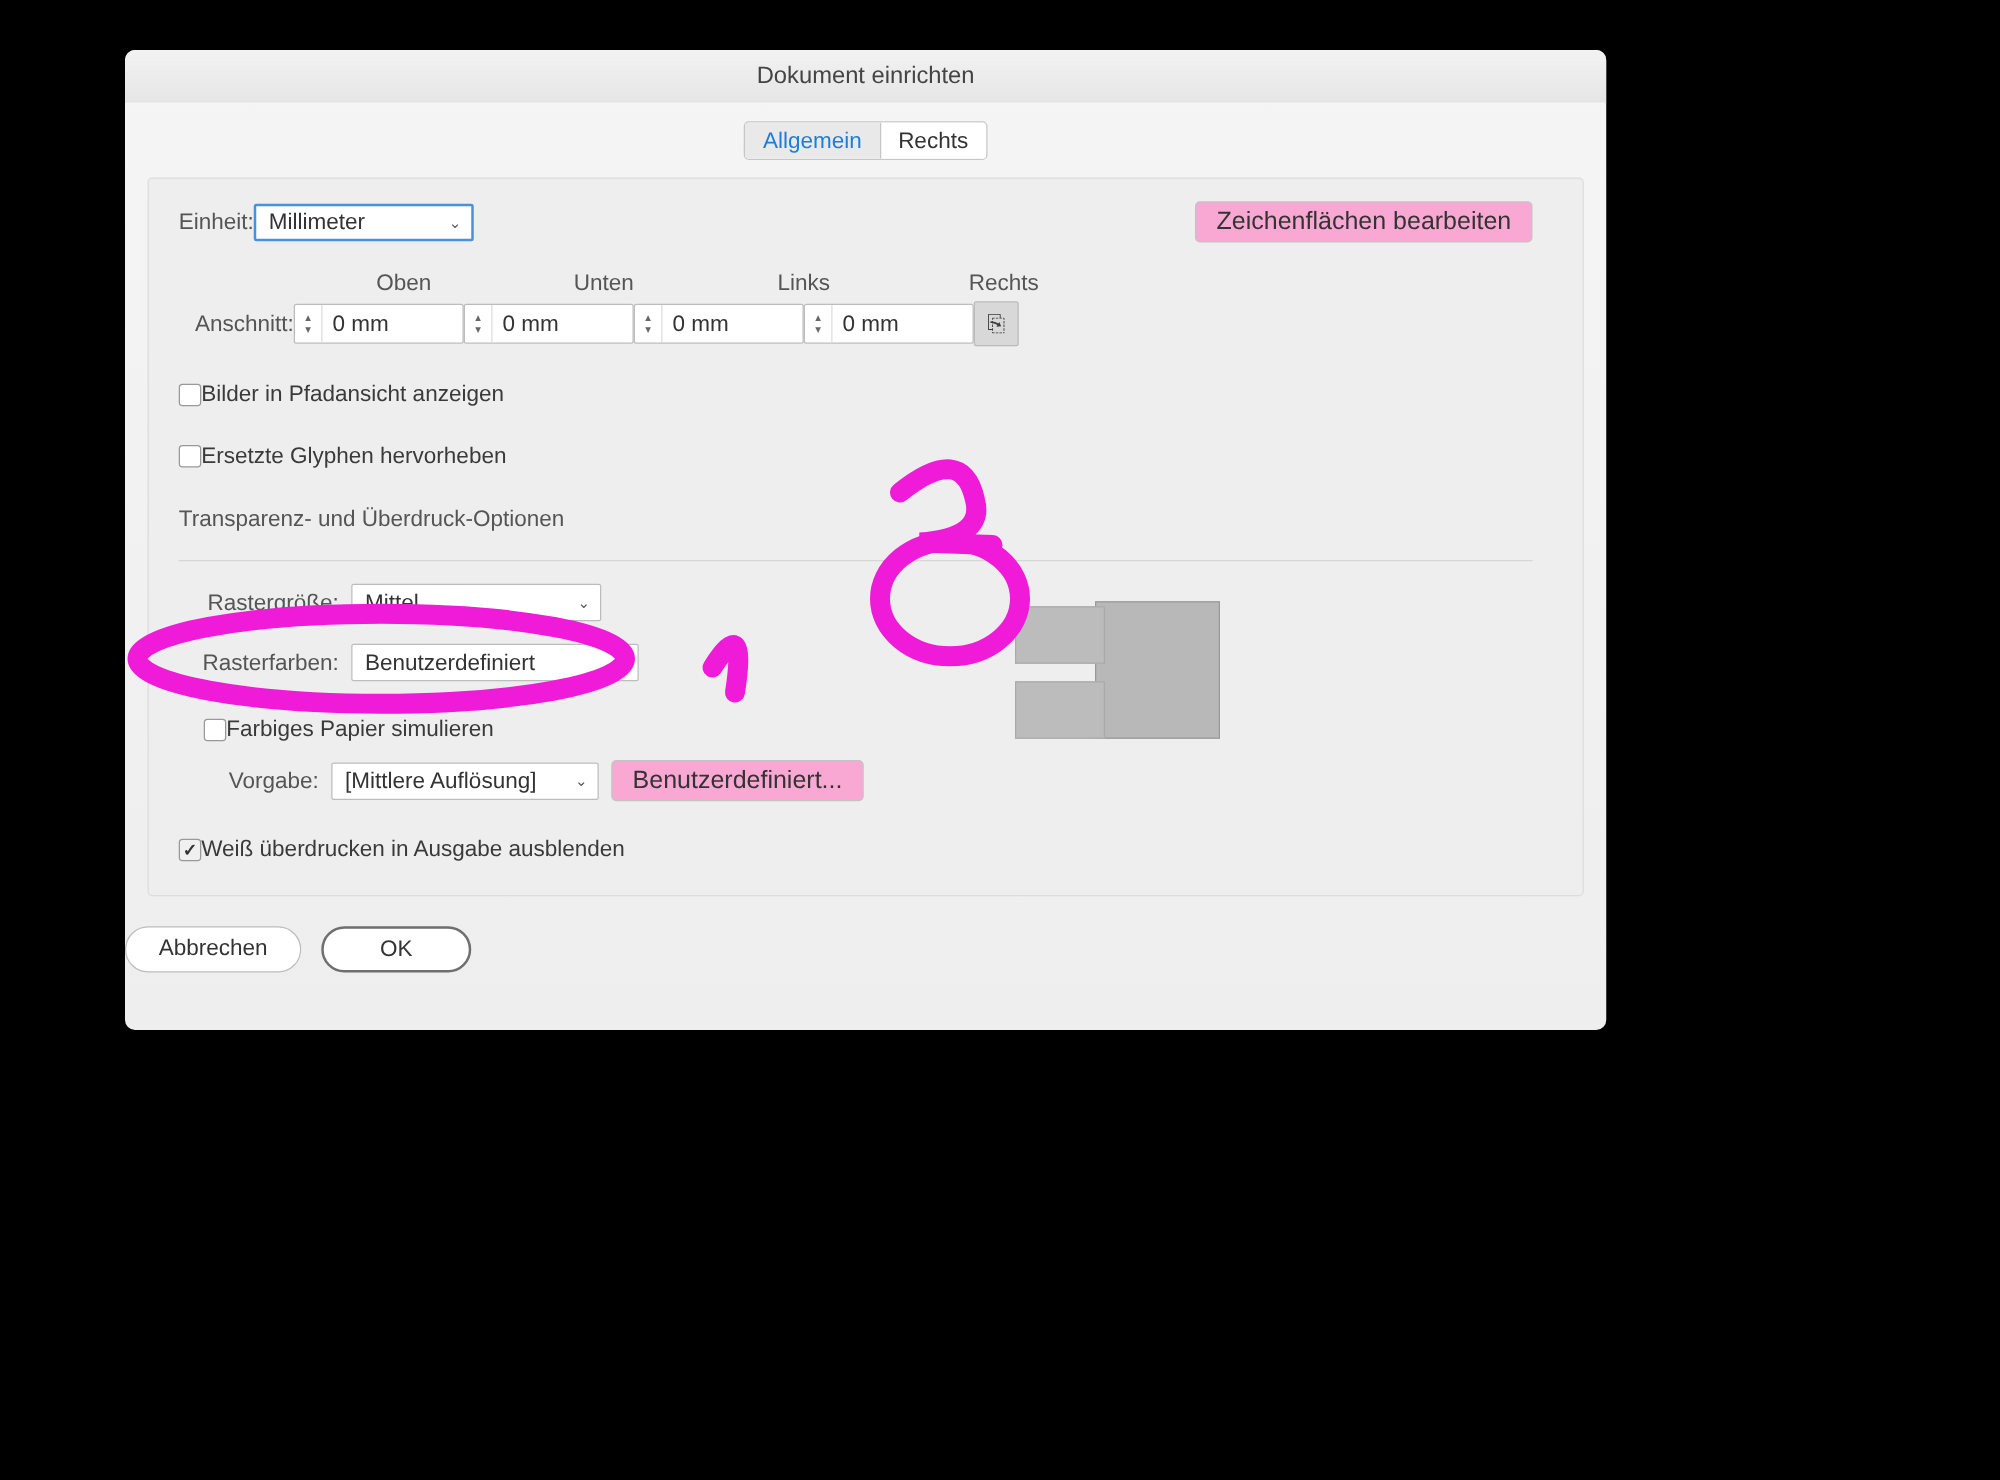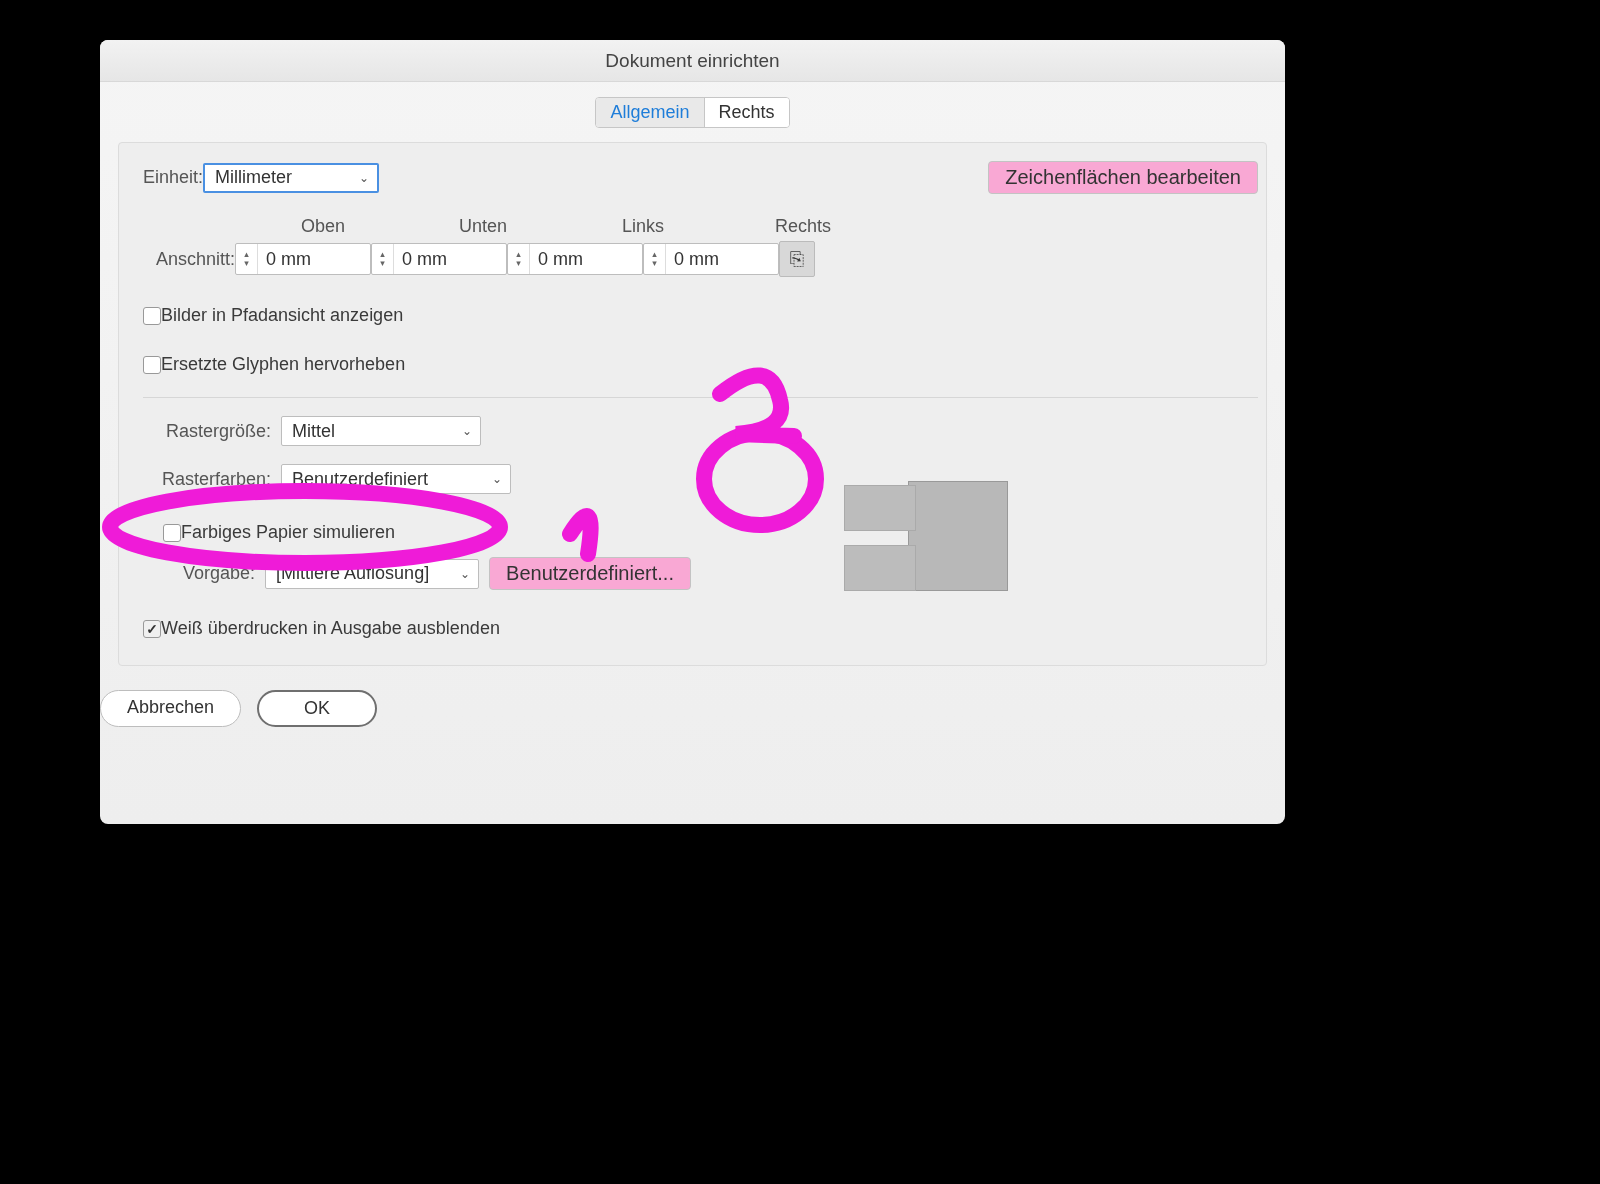--- a/index.html
+++ b/index.html
@@ -59,21 +59,21 @@
     .tab.active {
       background: #e9e9e9;
       color: #1e7dd9;
       font-weight: 500;
     }
     .tab + .tab { border-left: 1px solid #c6c6c6; }
     .panel {
       margin: 0 18px 10px 18px;
       border: 1px solid #dcdcdc;
       border-radius: 4px;
-      padding: 18px 8px 26px 24px;
+      padding: 18px 40px 26px 24px;
       background: #eeeeee;
       flex: 0 0 auto;
     }
     .label { color: #555; font-size: 18px; }
     .select {
       border: 1px solid #bdbdbd;
       background: #fff;
       height: 30px;
       padding: 0 28px 0 10px;
       font-size: 18px;
@@ -286,20 +286,21 @@
 
       <div class="check">
         <span class="checkbox"></span>
         <span>Bilder in Pfadansicht anzeigen</span>
       </div>
       <div class="check">
         <span class="checkbox"></span>
         <span>Ersetzte Glyphen hervorheben</span>
       </div>
 
+      <div class="section-title" style="margin-top:30px">Transparenz- und Überdruck-Optionen</div>
       <hr class="section-hr">
 
       <div class="trans-row">
         <span class="label">Rastergröße:</span>
         <span class="select" style="width:200px">
           <span>Mittel</span>
           <span class="chev">⌄</span>
         </span>
       </div>
 

